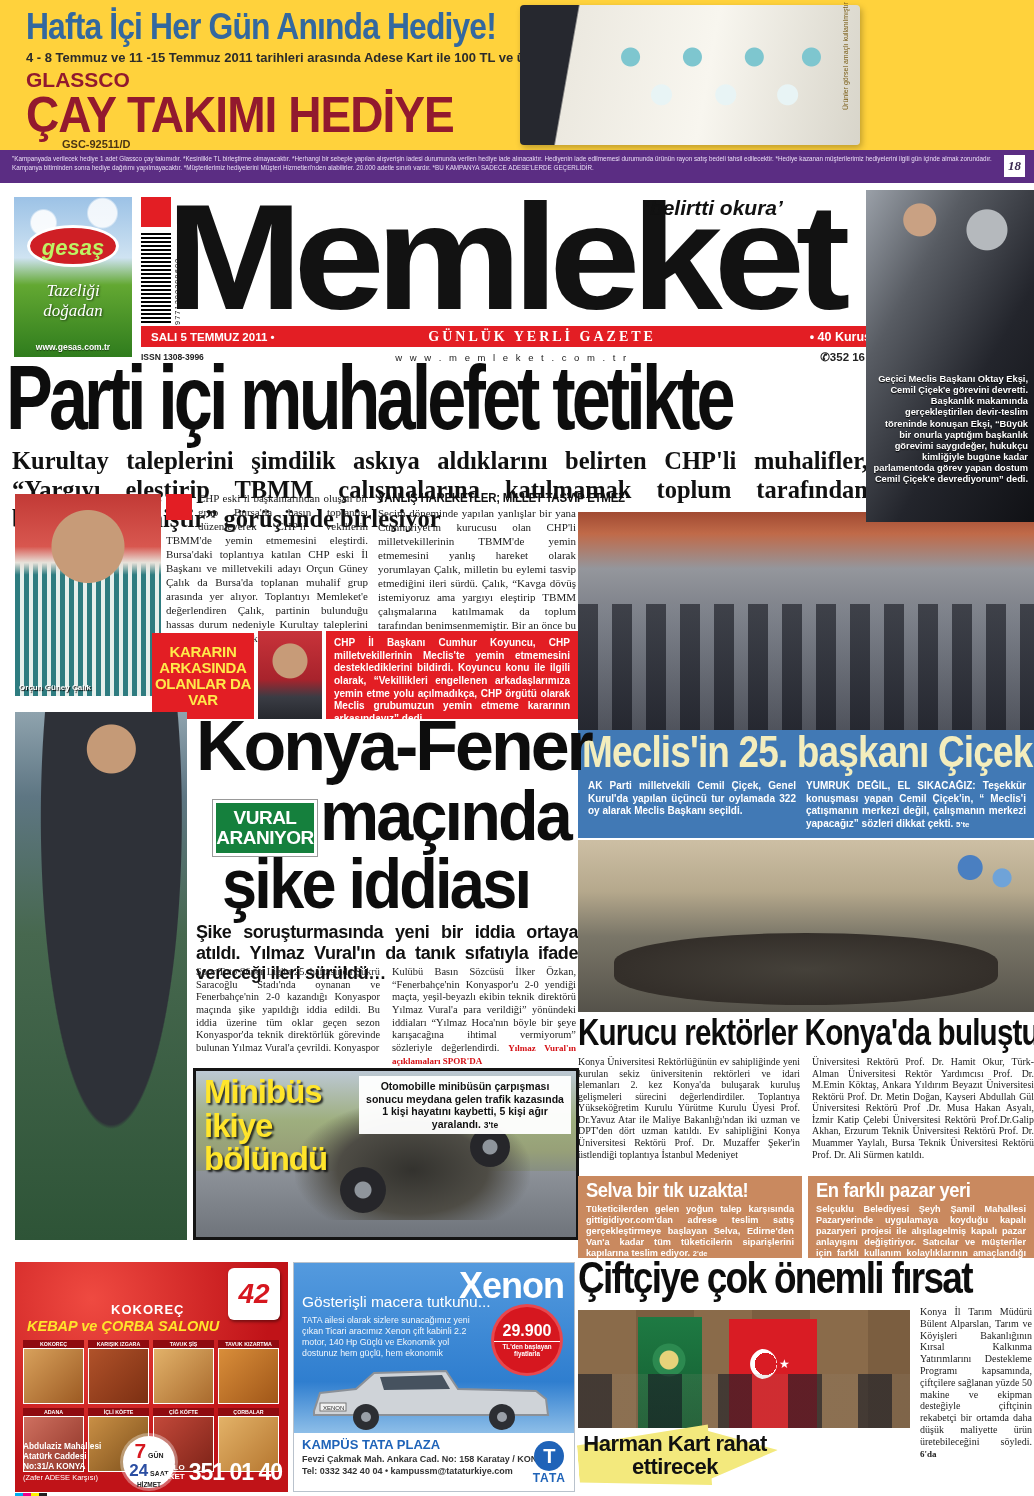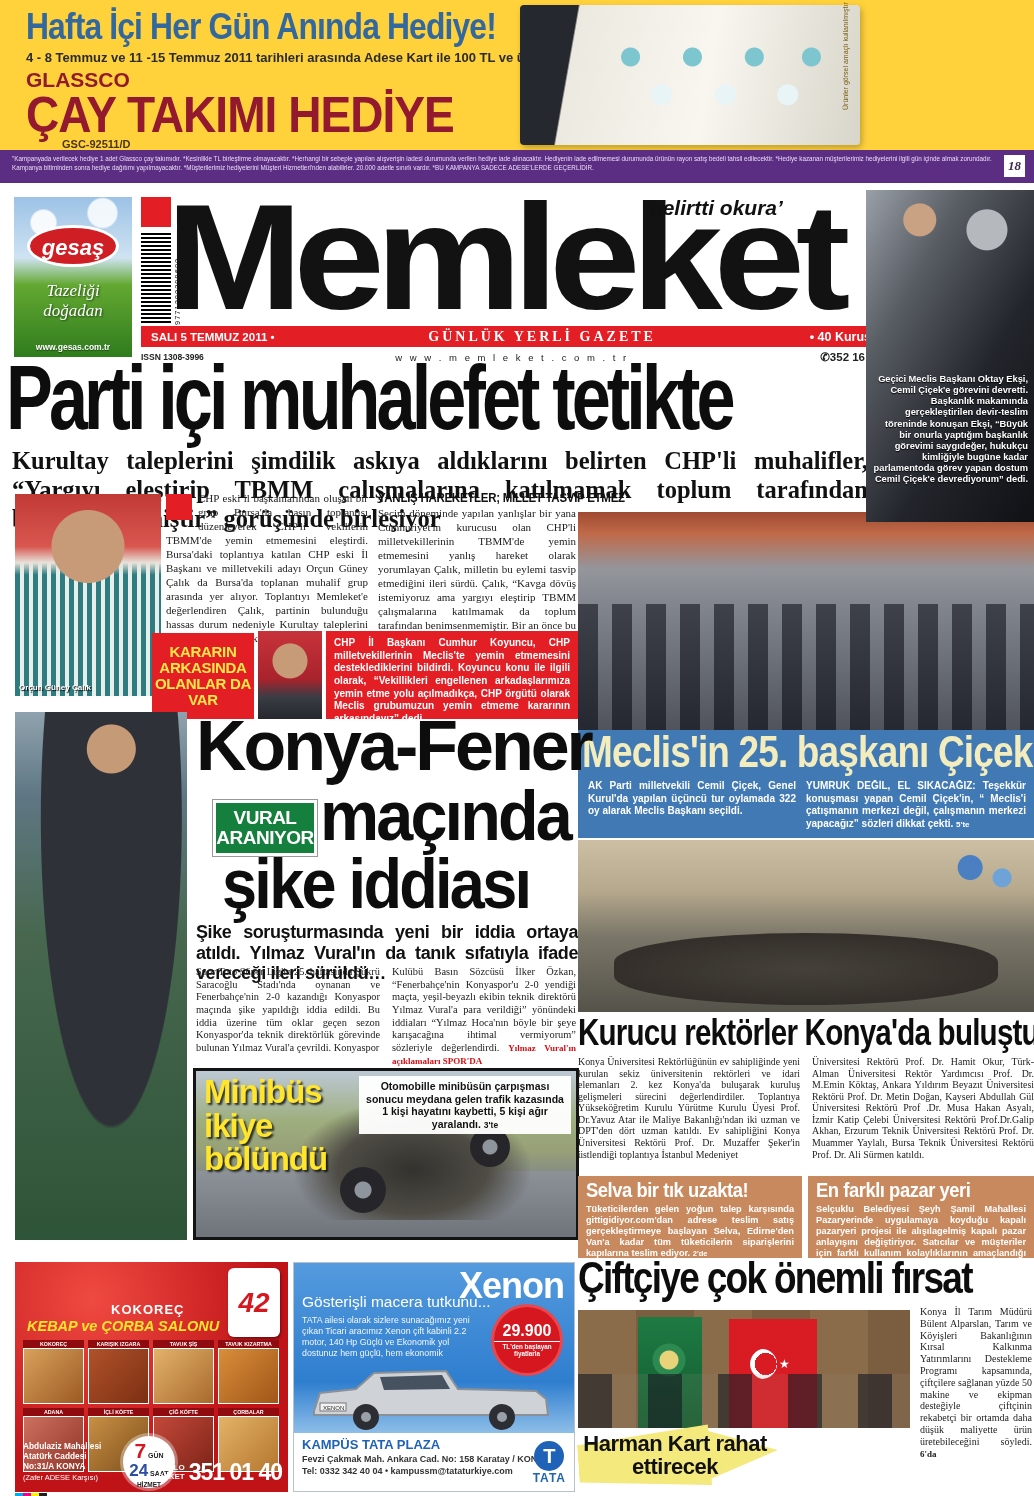--- a/index.html
+++ b/index.html
@@ -49,21 +49,21 @@
     font-family:"Liberation Serif",serif;font-style:italic;font-weight:bold;font-size:13px;
     text-align:center;line-height:22px;}
 
   
   .gesas{left:14px;top:197px;width:118px;height:160px;
     background:
       radial-gradient(circle at 25% 16%,rgba(255,255,255,.9) 0 12px,transparent 14px),
       radial-gradient(circle at 75% 10%,rgba(255,255,255,.85) 0 14px,transparent 16px),
       linear-gradient(180deg,#9cc2e6 0%,#cfe3f2 38%,#63a832 55%,#2f7c1d 100%);}
   .gesas-oval{position:absolute;left:13px;top:28px;width:92px;height:42px;background:#cf1f25;
-    border:3px solid #fff;border-radius:50%;color:#ffffff;font-style:italic;font-weight:bold;
+    border:3px solid #fff;border-radius:50%;color:#bef264;font-style:italic;font-weight:bold;
     font-size:22px;text-align:center;line-height:40px;box-sizing:border-box;}
   .gesas-slogan{position:absolute;left:0;top:84px;width:100%;text-align:center;color:#fff;
     font-family:"Liberation Serif",serif;font-style:italic;font-size:17px;line-height:1.15;
     text-shadow:1px 1px 2px rgba(0,0,0,.55);}
   .gesas-url{position:absolute;left:0;bottom:5px;width:100%;text-align:center;color:#fff;
     font-size:8.5px;font-weight:bold;text-shadow:0 1px 1px rgba(0,0,0,.5);}
   .mast-square{left:141px;top:197px;width:30px;height:30px;background:#e31e24;}
   .barcode{left:141px;top:233px;width:30px;height:92px;
     background:repeating-linear-gradient(180deg,#000 0 2px,#fff 2px 4px);}
   .barcode-num{left:173px;top:325px;font-size:7.5px;color:#111;transform:rotate(-90deg);transform-origin:left top;letter-spacing:1px;}
@@ -207,21 +207,21 @@
     font-weight:bold;line-height:1.05;letter-spacing:-.5px;}
   .harman-body{left:782px;top:1430px;width:230px;height:62px;font-size:10.8px;line-height:1.2;color:#222;}
 
   
   .efsane{left:15px;top:1262px;width:273px;height:230px;
     background:radial-gradient(circle at 28% 16%,#ef4a41 0%,#c01318 65%);}
   .efsane-brand{position:absolute;left:10px;top:4px;color:#fff;font-size:40px;font-weight:bold;
     font-style:italic;letter-spacing:-2px;text-shadow:2px 2px 0 #7c0d10;}
   .efsane-brand2{position:absolute;left:96px;top:40px;color:#fff;font-size:13px;font-weight:bold;letter-spacing:1px;}
   .efsane-tag{position:absolute;left:12px;top:56px;color:#ffe52b;font-size:14.5px;font-weight:bold;font-style:italic;}
-  .a42{position:absolute;right:8px;top:6px;width:52px;height:69px;background:#fff;border-radius:6px;
+  .a42{position:absolute;right:8px;top:6px;width:52px;height:52px;background:#fff;border-radius:6px;
     display:flex;align-items:center;justify-content:center;box-shadow:1px 2px 3px rgba(0,0,0,.4);}
   .a42 span{color:#d6171f;font-size:28px;font-weight:bold;font-style:italic;}
   .foods{position:absolute;left:8px;top:78px;width:257px;display:flex;flex-wrap:wrap;gap:4px;}
   .food{width:61px;}
   .food .lbl{background:#8f0b10;color:#fff;font-size:5.3px;font-weight:bold;text-align:center;
     padding:1px 0;white-space:nowrap;overflow:hidden;}
   .food .img{height:56px;border:1px solid #fff;box-sizing:border-box;}
   .fo1{background:linear-gradient(135deg,#d8a15c,#9c5a22);}
   .fo2{background:linear-gradient(135deg,#b0522a,#7c2f12);}
   .fo3{background:linear-gradient(135deg,#e2b26a,#a96a2d);}

